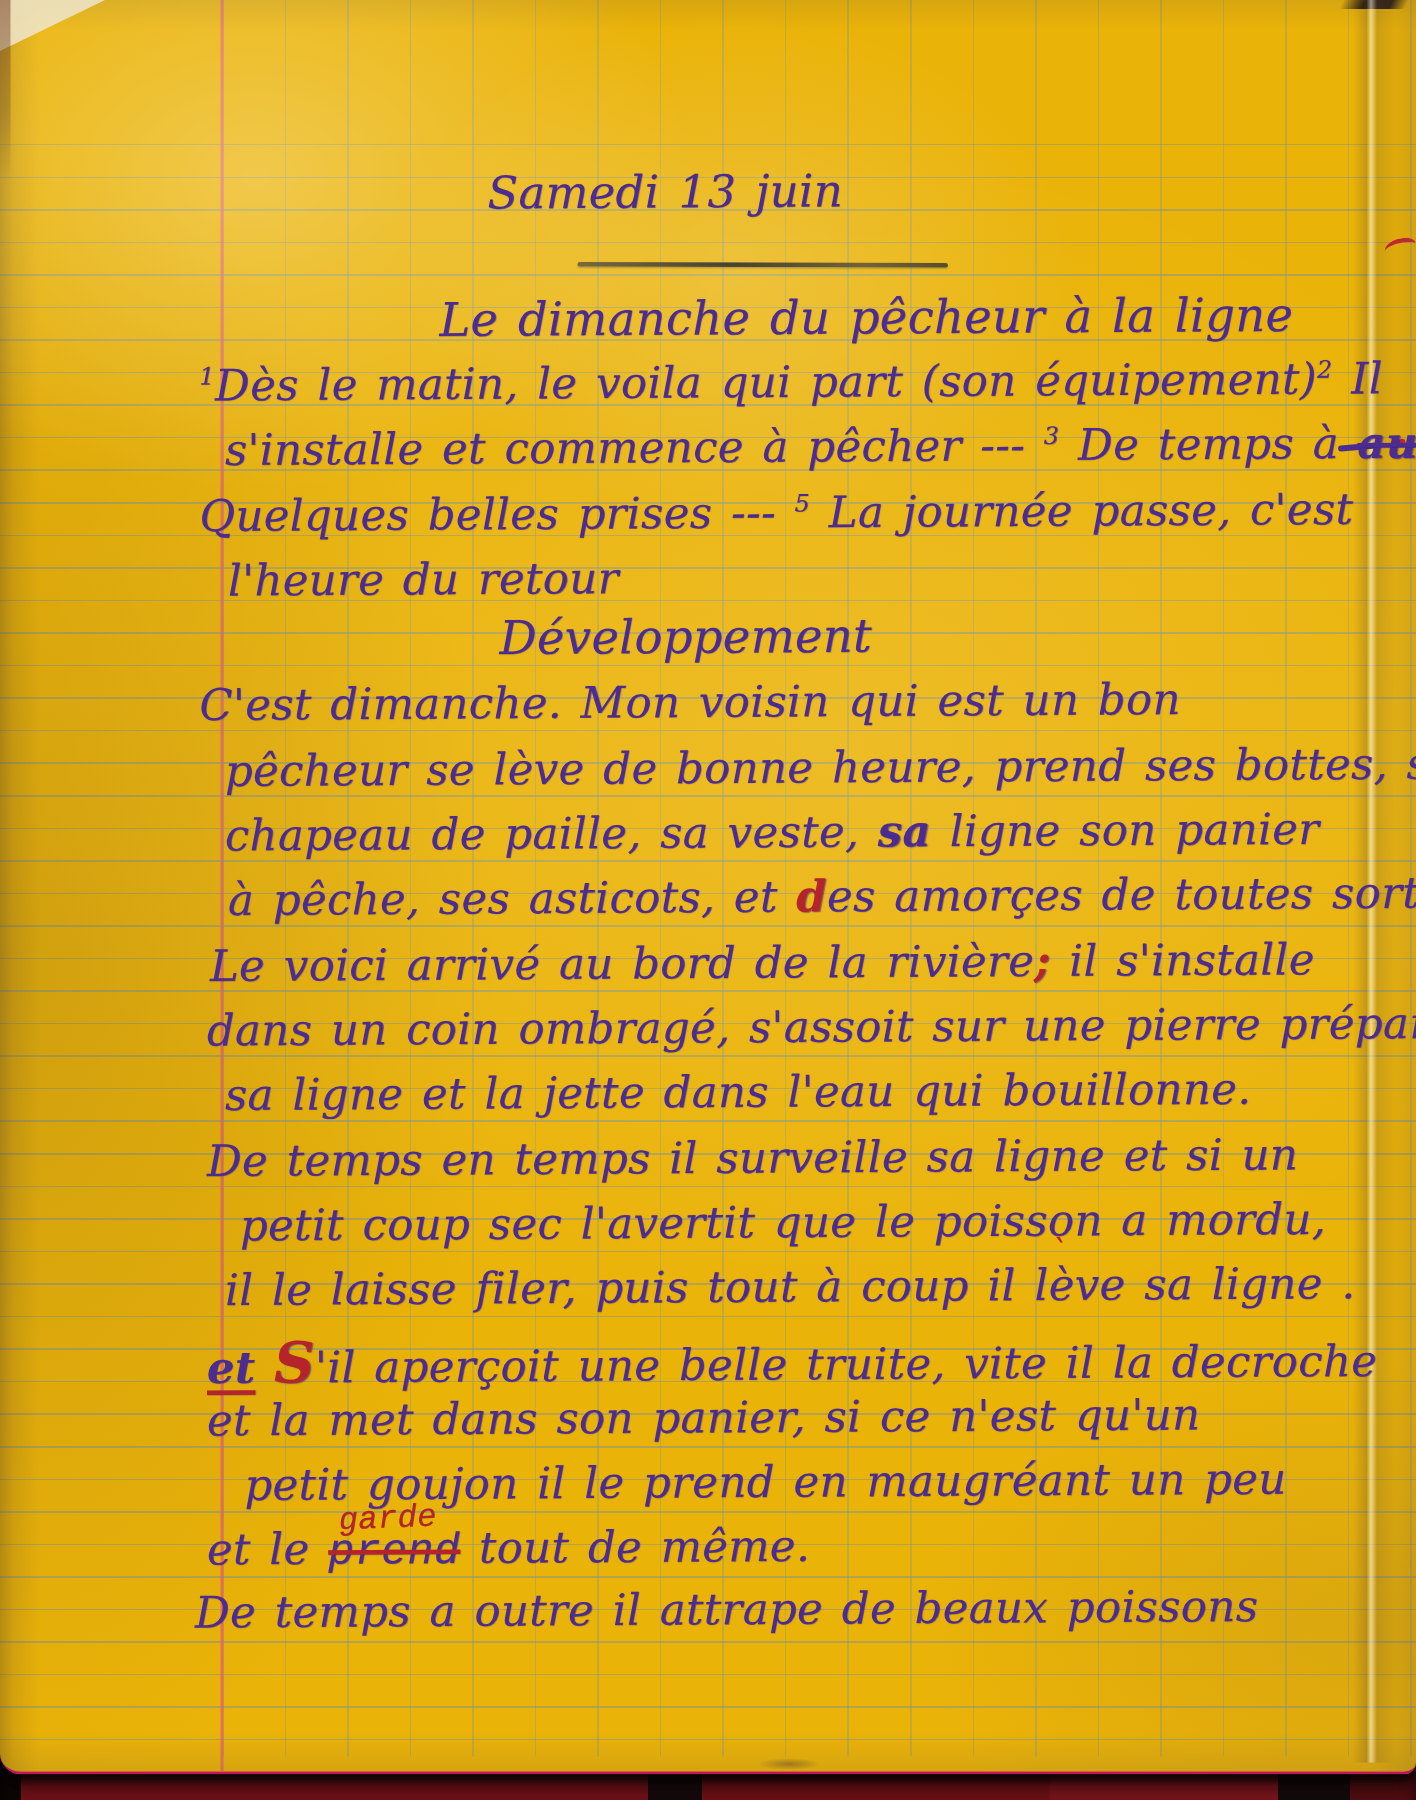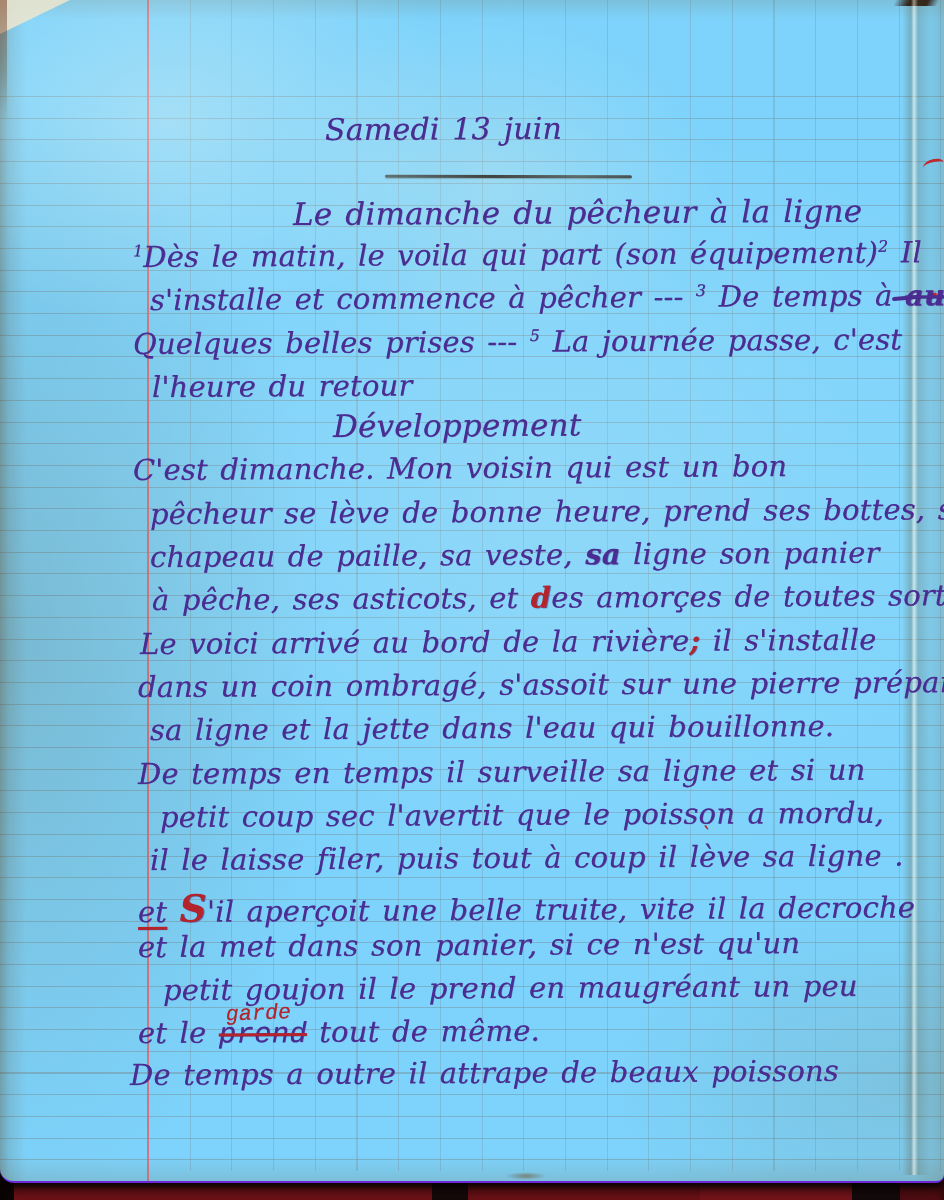--- a/index.html
+++ b/index.html
@@ -12,22 +12,22 @@
   .cover{
     position:absolute;left:0;right:0;bottom:0;height:46px;
     background:linear-gradient(to right,
       #0c0605 0 14px, #721219 14px 432px, #160a0b 432px 468px,
       #6e1117 468px 700px, #7a151c 700px 852px, #140a0b 852px 900px, #520d12 900px 944px);
     box-shadow:inset 0 10px 10px rgba(0,0,0,.65);
   }
   
   .paper{
     position:absolute;left:0;top:0;width:944px;height:1181px;
-    background:#7dd3fc;
-    border-bottom:2px solid #6d28d9;
+    background:#eab308;
+    border-bottom:2px solid #be185d;
     border-bottom-left-radius:14px;border-bottom-right-radius:8px;
     box-shadow:0 4px 5px rgba(5,2,2,.8), 0 9px 12px rgba(10,4,4,.55);
     overflow:hidden;
   }
   .texture{
     position:absolute;inset:0;pointer-events:none;
     background:
       radial-gradient(420px 300px at 18% 10%, rgba(255,250,232,.30), transparent 70%),
       radial-gradient(760px 560px at 58% 42%, rgba(255,248,226,.14), transparent 72%),
       radial-gradient(320px 240px at 52% 15%, rgba(248,240,214,.22), transparent 70%),
@@ -104,21 +104,21 @@
     letter-spacing:.2px;word-spacing:3px;
     transform:rotate(-.35deg);transform-origin:left bottom;
     text-shadow:.4px .3px .6px rgba(58,30,118,.55);
   }
   .hw-line .sup{font-size:.55em;vertical-align:super;}
   .hw-line .red{color:#b5232b;text-shadow:.3px .2px .4px rgba(150,25,30,.5);}
   .hw-line .bold{font-weight:700;text-shadow:.8px .5px .8px rgba(58,30,118,.6);}
   .hw-line .big{font-size:1.3em;}
   .hw-line .strike-ink{text-decoration:line-through;text-decoration-thickness:2.5px;}
   .hw-line .strike-red{text-decoration:line-through;text-decoration-color:#b5232b;text-decoration-thickness:2.5px;font-family:Liberation Mono, monospace;}
-  .hw-line .underline-red{text-decoration:underline;text-decoration-color:#b5232b;text-decoration-thickness:2.5px;text-underline-offset:5px;}
+  .hw-line .underline-red{text-decoration:underline;text-decoration-color:#b5232b;text-decoration-thickness:2.5px;text-underline-offset:5px;font-weight:bold;}
   .hw-line .rel{position:relative;}
   .hw-line .above{
     position:absolute;left:8%;top:-.8em;font-size:.74em;white-space:nowrap;
     transform:rotate(-2deg);
   }
 </style>
 </head>
 <body>
 
 <div class="cover"></div>

